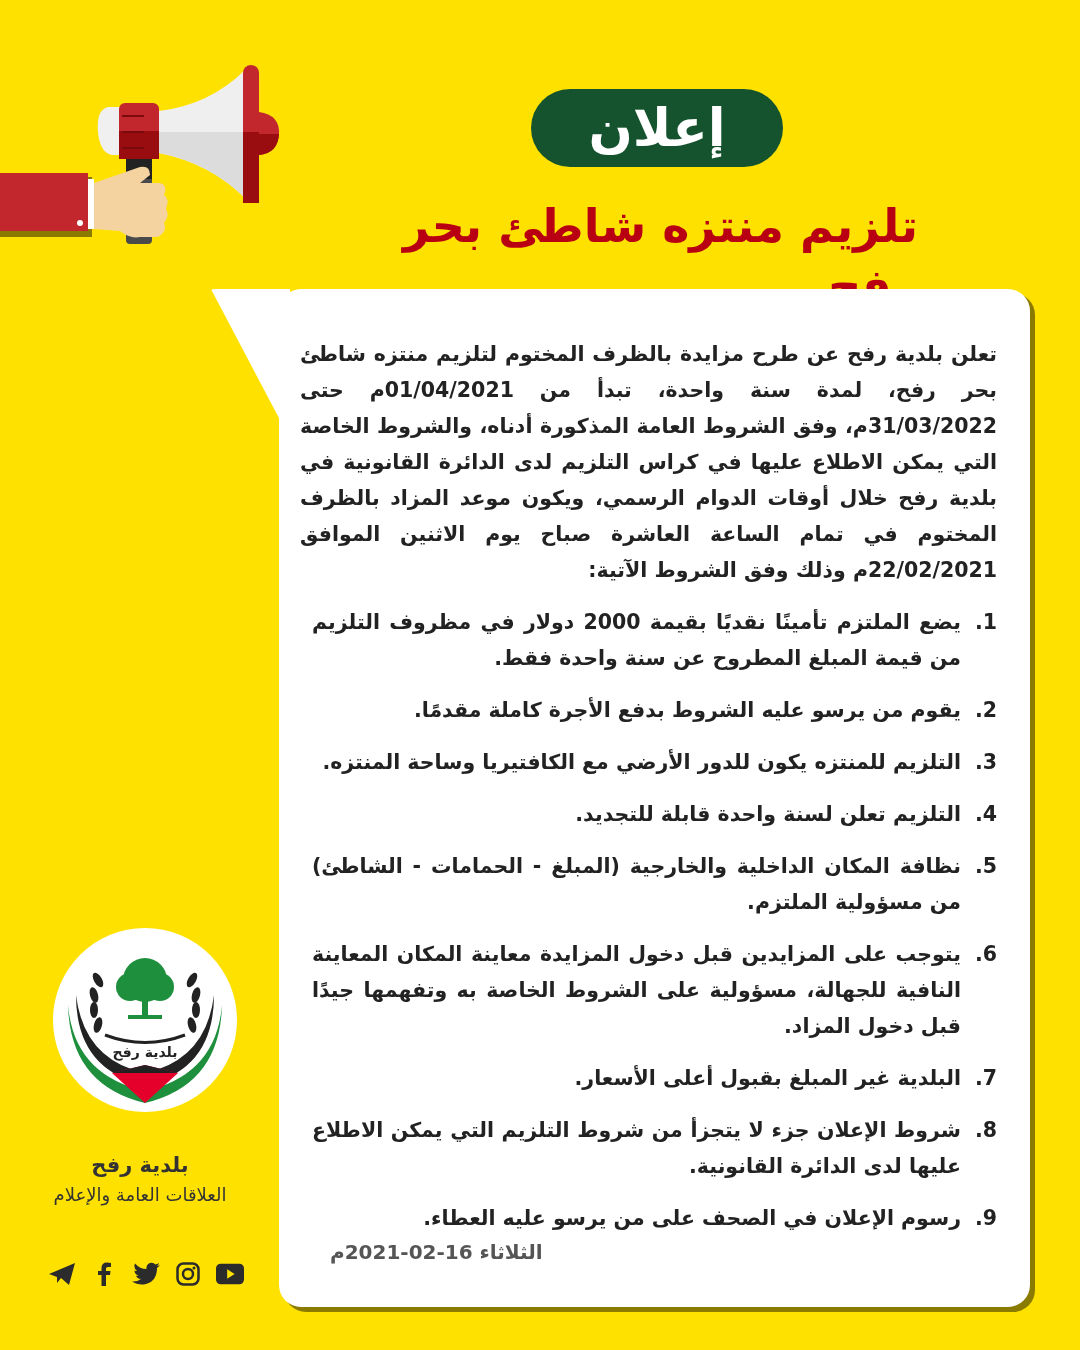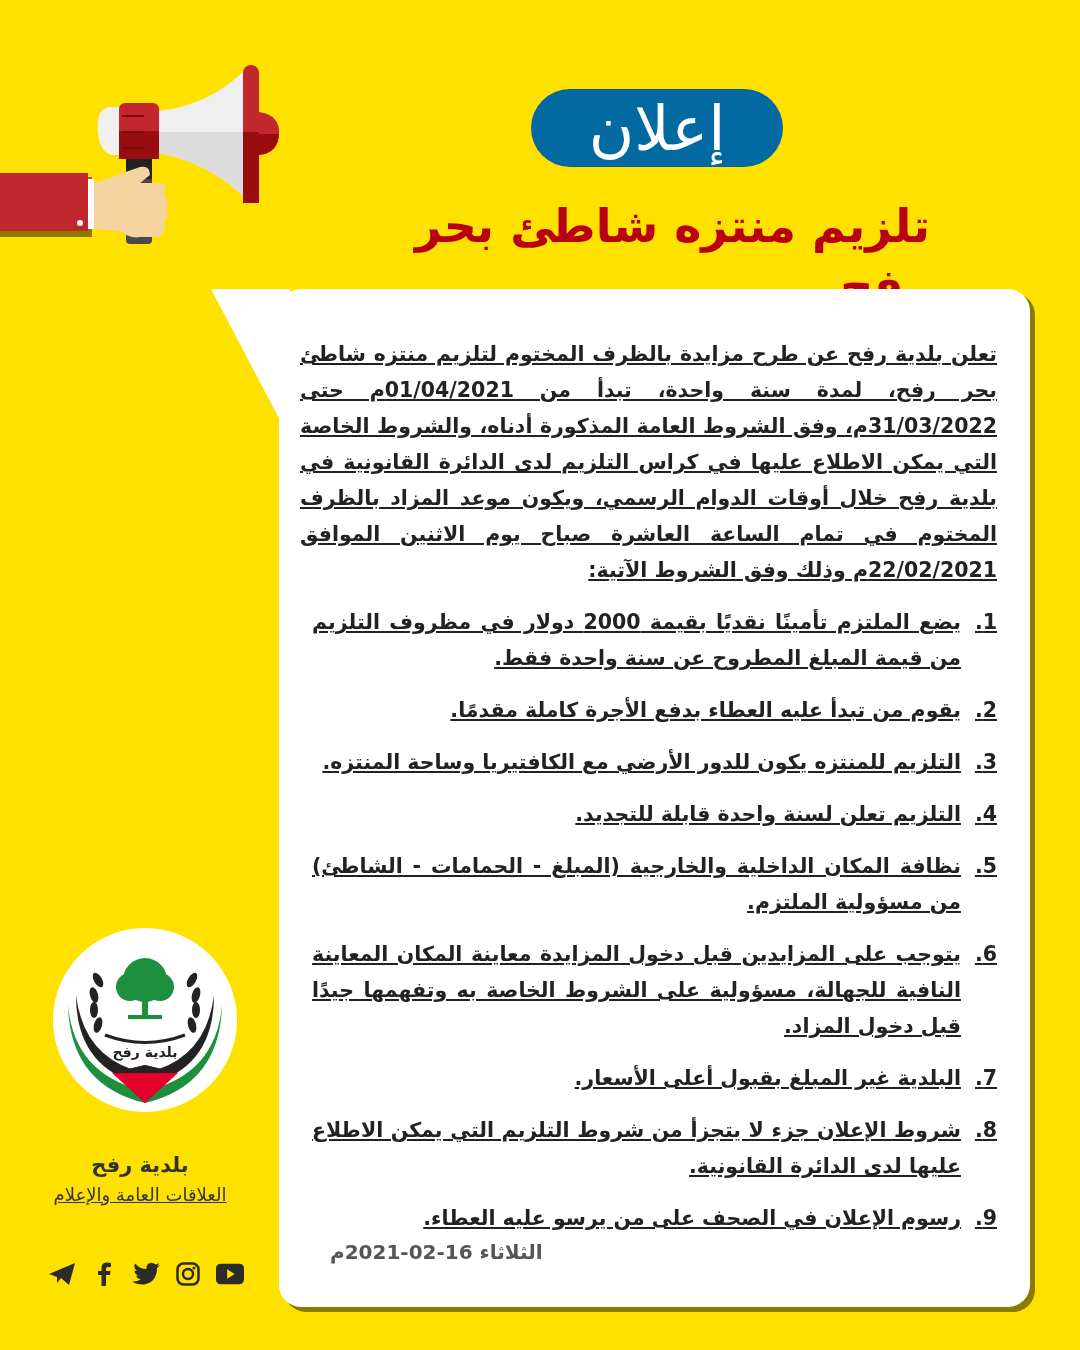--- a/index.html
+++ b/index.html
@@ -5,55 +5,55 @@
   * { margin: 0; padding: 0; box-sizing: border-box; }
   html, body { width: 1080px; height: 1350px; overflow: hidden; }
   body {
     background: #FFE100;
     font-family: "DejaVu Sans", sans-serif;
     position: relative;
   }
   .megaphone { position: absolute; left: 0; top: 55px; width: 290px; height: 200px; }
   .badge {
     position: absolute; left: 531px; top: 89px; width: 252px; height: 78px;
-    background: #0369a1; border-radius: 39px;
+    background: #14532d; border-radius: 39px;
     display: flex; align-items: center; justify-content: center;
-    color: #fff; font-weight: normal; font-size: 62px; direction: rtl;
+    color: #fff; font-weight: bold; font-size: 52px; direction: rtl;
   }
   .title {
-    position: absolute; right: 150px; top: 196px; width: 600px;
+    position: absolute; right: 162px; top: 196px; width: 600px;
     color: #B90013; font-weight: bold; font-size: 46px; direction: rtl;
     text-align: right; line-height: 60px;
   }
   .card-shadow {
     position: absolute; left: 284px; top: 293px; width: 751px; height: 1019px;
     background: #8B7A00; border-radius: 22px;
   }
   .card {
     position: absolute; left: 279px; top: 289px; width: 751px; height: 1018px;
     background: #fff; border-radius: 22px;
   }
   .pointer { position: absolute; left: 210px; top: 289px; width: 90px; height: 140px; }
   .content {
     position: absolute; left: 300px; top: 336px; width: 697px;
     direction: rtl; text-align: justify; color: #222;
-    font-weight: bold; font-size: 20.5px; line-height: 36px; text-decoration: underline;
+    font-weight: bold; font-size: 20.5px; line-height: 36px;
   }
   .intro { margin-bottom: 16px; text-align-last: right; }
   .cond { margin-bottom: 16px; display: flex; }
   .cond .num { flex: 0 0 auto; margin-left: 14px; }
   .cond .txt { flex: 1; text-align: justify; text-align-last: right; margin-left: 12px; }
   .date {
     position: absolute; left: 330px; top: 1240px; width: 220px;
     direction: rtl; text-align: left; color: #555; font-weight: bold; font-size: 20px;
   }
   .logo { position: absolute; left: 50px; top: 925px; width: 190px; height: 190px; }
   .org { position: absolute; left: 30px; top: 1150px; width: 220px; text-align: center; color: #333; }
   .org .name { font-weight: bold; font-size: 21px; direction: rtl; line-height: 30px; }
-  .org .dept { font-size: 18px; direction: rtl; line-height: 30px; text-decoration: underline; }
+  .org .dept { font-size: 18px; direction: rtl; line-height: 30px; }
   .org .site { font-size: 19px; letter-spacing: 3px; line-height: 30px; }
   .socials { position: absolute; left: 48px; top: 1260px; display: flex; gap: 14px; align-items: center; }
   .socials .ic { width: 28px; height: 28px; display: flex; align-items: center; justify-content: center; }
 </style>
 </head>
 <body>
 
 <svg class="megaphone" viewBox="0 0 290 200">
 
   <rect x="0" y="122" width="92" height="60" fill="#8B7A00"></rect>
@@ -93,21 +93,21 @@
 <div class="card"></div>
 
 <div class="content">
   <p class="intro">تعلن بلدية رفح عن طرح مزايدة بالظرف المختوم لتلزيم منتزه شاطئ بحر رفح، لمدة سنة واحدة، تبدأ من 01/04/2021م حتى 31/03/2022م، وفق الشروط العامة المذكورة أدناه، والشروط الخاصة التي يمكن الاطلاع عليها في كراس التلزيم لدى الدائرة القانونية في بلدية رفح خلال أوقات الدوام الرسمي، ويكون موعد المزاد بالظرف المختوم في تمام الساعة العاشرة صباح يوم الاثنين الموافق 22/02/2021م وذلك وفق الشروط الآتية:</p>
   <div class="cond">
     <span class="num">1.</span>
     <span class="txt">يضع الملتزم تأمينًا نقديًا بقيمة 2000 دولار في مظروف التلزيم من قيمة المبلغ المطروح عن سنة واحدة فقط.</span>
   </div>
   <div class="cond">
     <span class="num">2.</span>
-    <span class="txt">يقوم من تبدأ عليه العطاء بدفع الأجرة كاملة مقدمًا.</span>
+    <span class="txt">يقوم من يرسو عليه الشروط بدفع الأجرة كاملة مقدمًا.</span>
   </div>
   <div class="cond">
     <span class="num">3.</span>
     <span class="txt">التلزيم للمنتزه يكون للدور الأرضي مع الكافتيريا وساحة المنتزه.</span>
   </div>
   <div class="cond">
     <span class="num">4.</span>
     <span class="txt">التلزيم تعلن لسنة واحدة قابلة للتجديد.</span>
   </div>
   <div class="cond">

